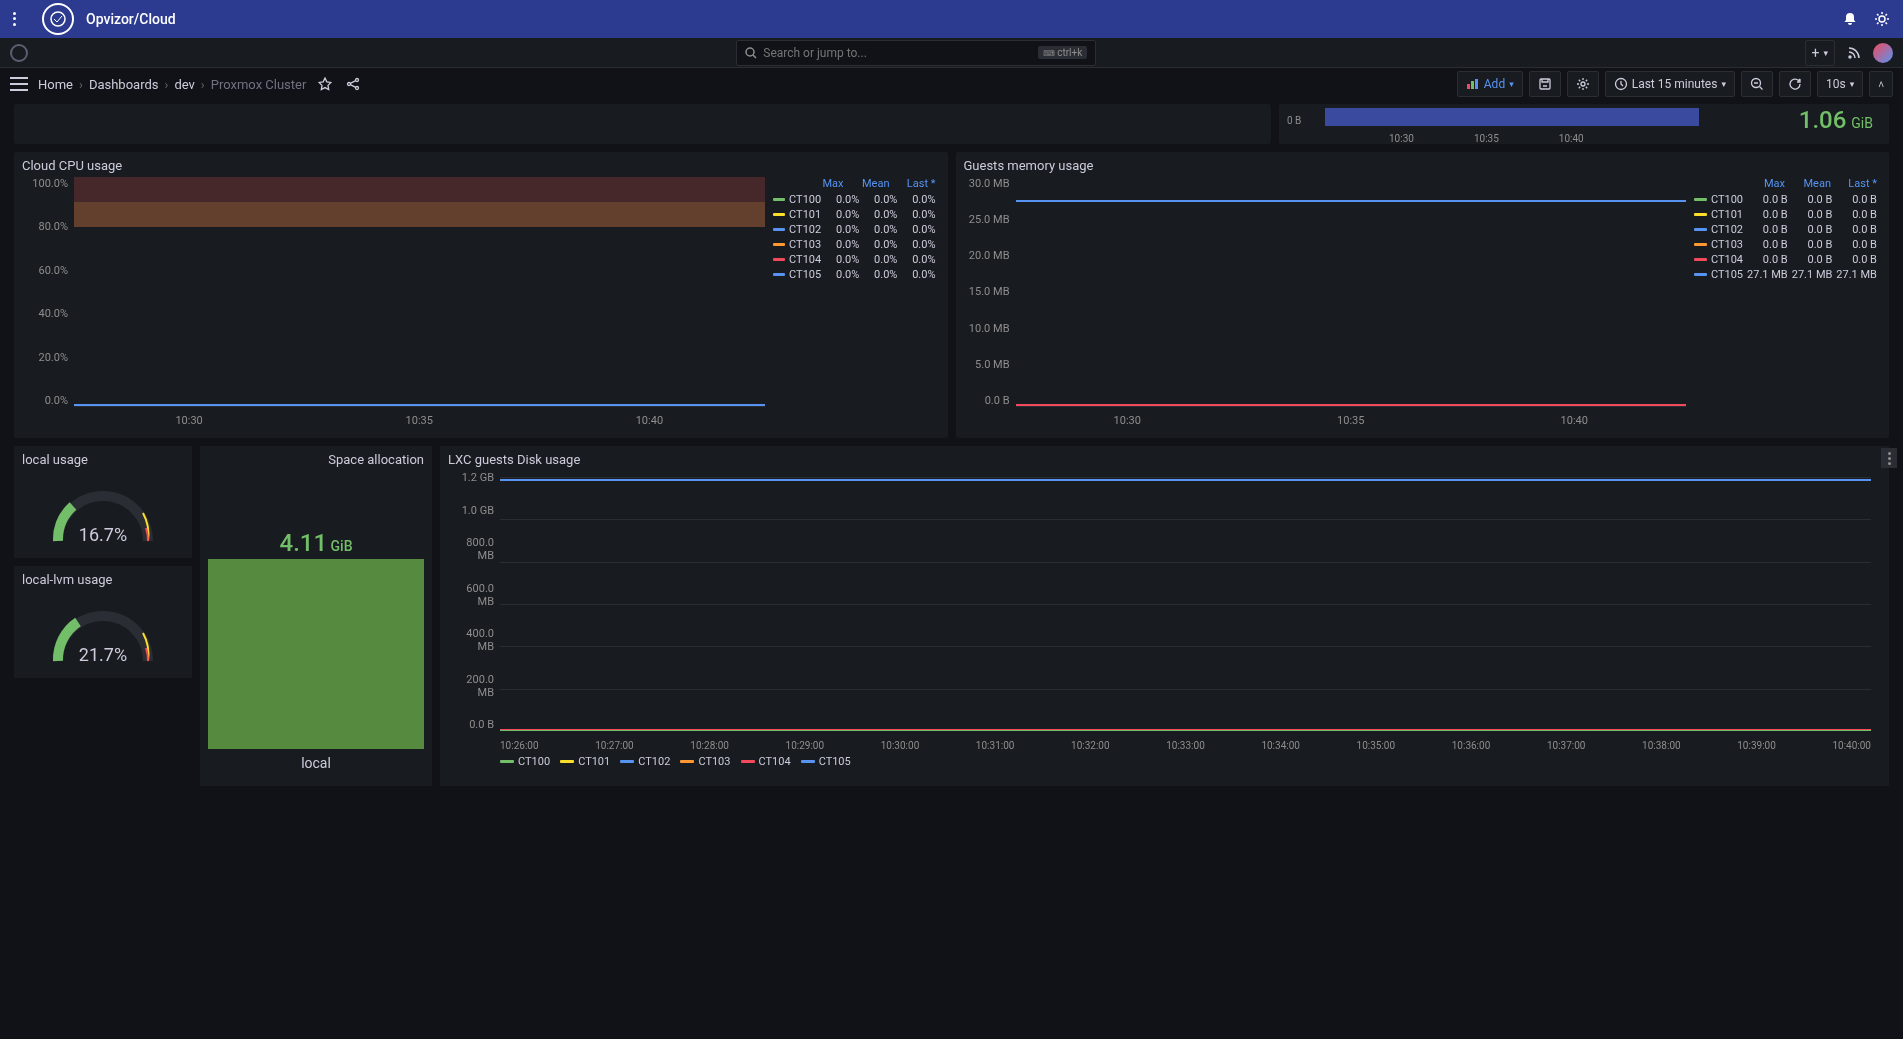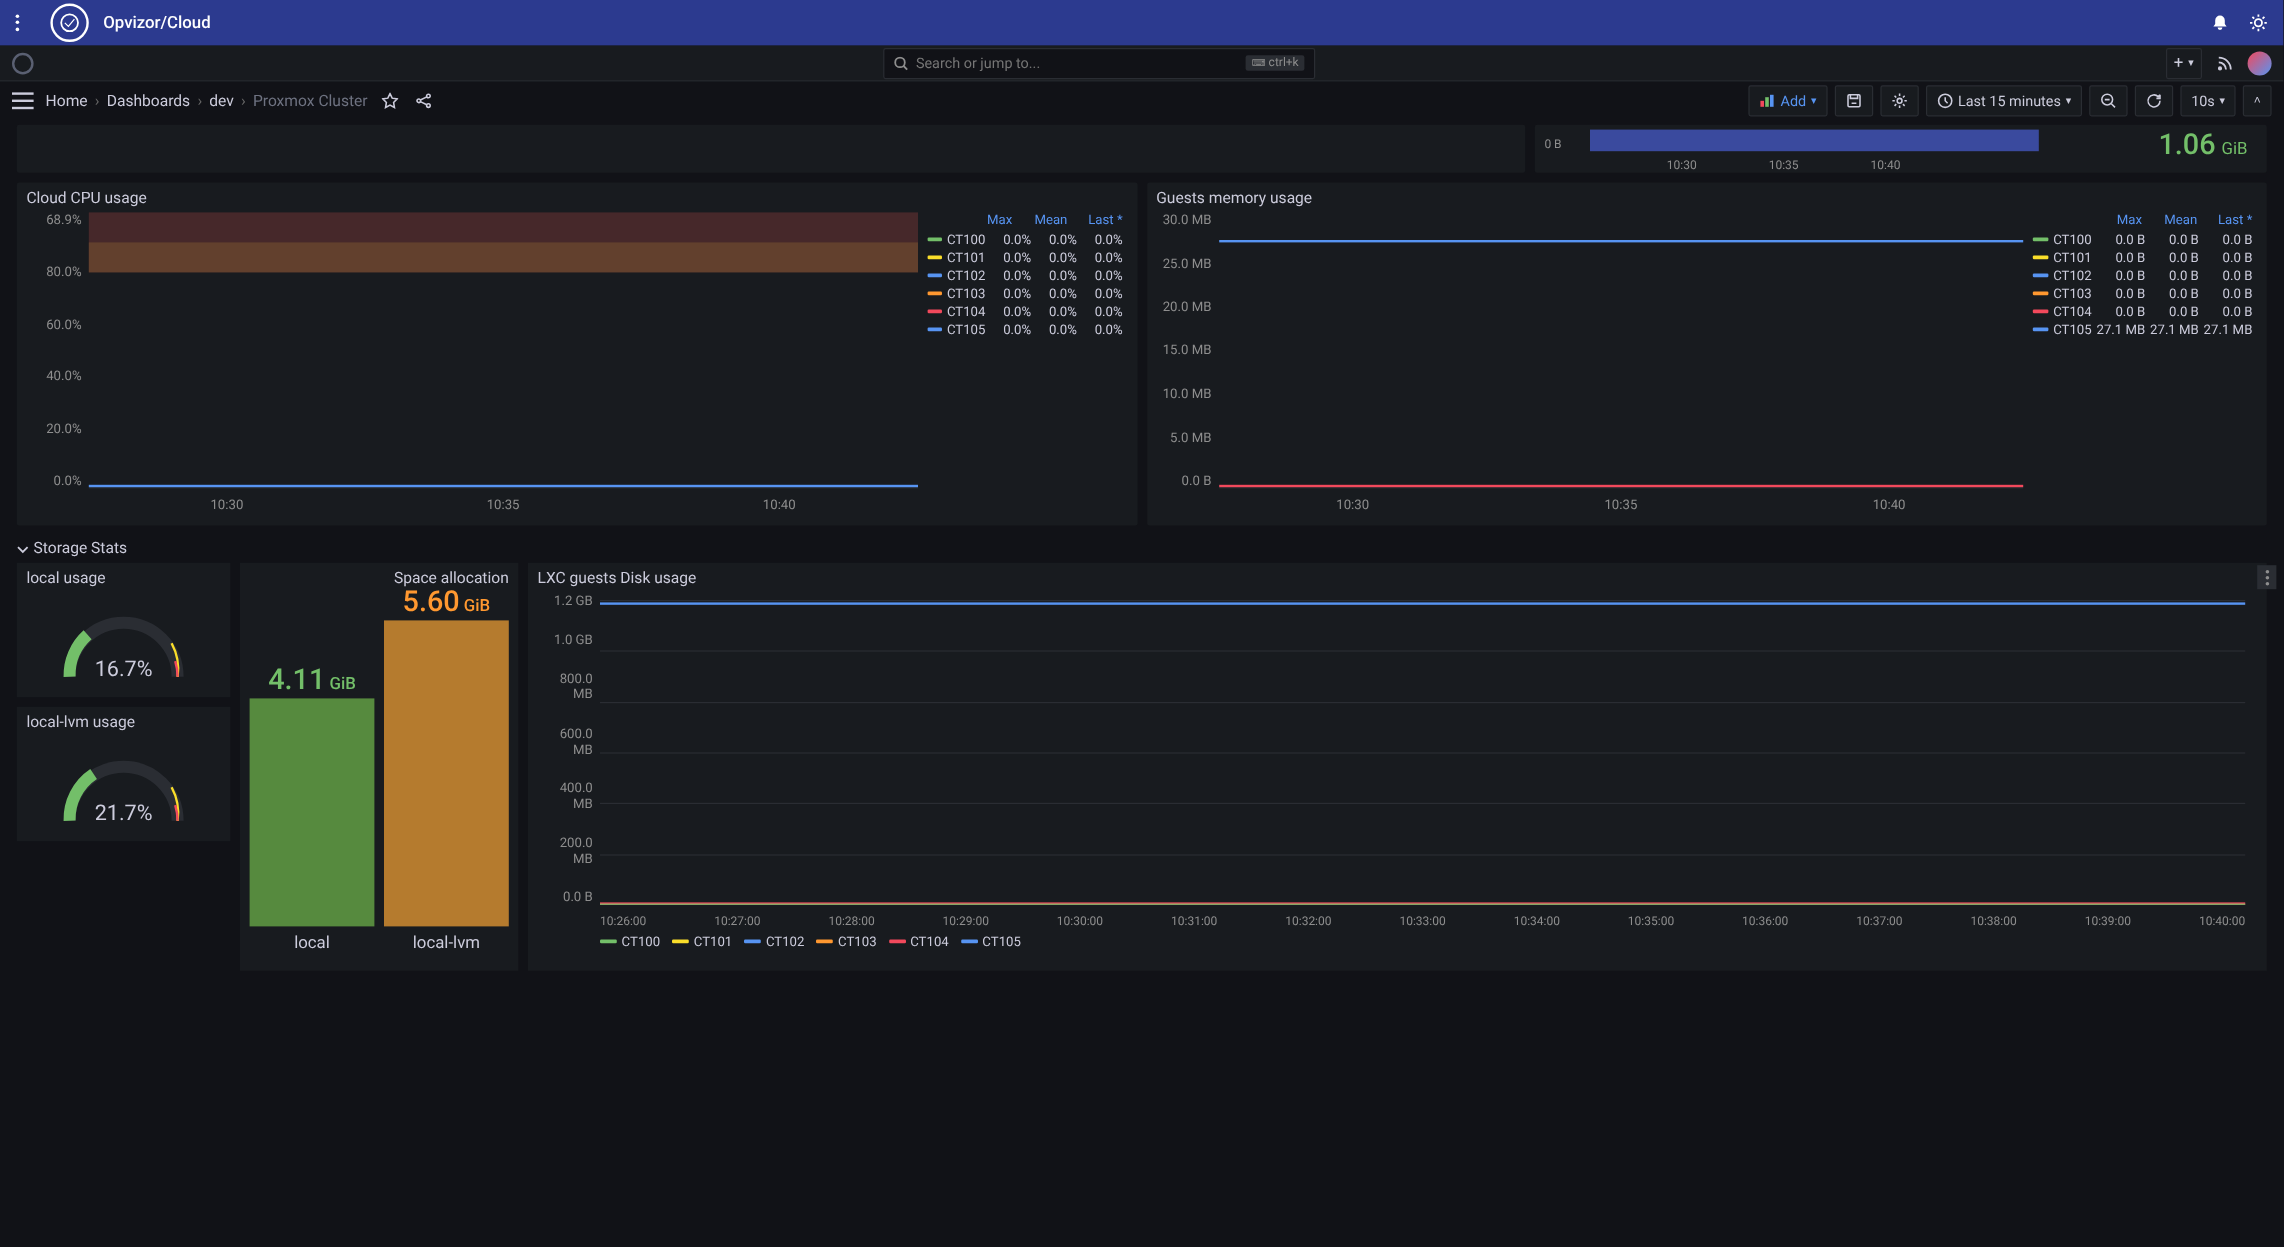--- a/index.html
+++ b/index.html
@@ -241,21 +241,21 @@
     </div>
   </div>
 </div>
 
 <div class="row">
   <div class="panel chart-panel">
     <div class="panel-title">Cloud CPU usage</div>
     <div class="chart-body">
       <div class="chart-area">
         <div class="y-axis" id="cpu-y">
-              <span>68.9%</span>
+              <span>100.0%</span>
               <span>80.0%</span>
               <span>60.0%</span>
               <span>40.0%</span>
               <span>20.0%</span>
               <span>0.0%</span>
             </div>
         <div class="plot">
           <div style="position:absolute;left:0;right:0;top:0;height:22%;background:rgba(140,60,60,0.4);"></div>
           <div style="position:absolute;left:0;right:0;top:11%;height:11%;background:rgba(140,100,50,0.4);"></div>
           <div style="position:absolute;left:0;right:0;bottom:0;height:2px;background:#5794f2;"></div>
@@ -390,26 +390,20 @@
                 <span class="legend-val" style="width:44px">27.1 MB</span>
                 <span class="legend-val" style="width:44px">27.1 MB</span>
                 <span class="legend-val" style="width:44px">27.1 MB</span>
               </div>
             </div>
       </div>
     </div>
   </div>
 </div>
 
-<div class="section-hdr">
-  <svg class="chevron" viewBox="0 0 10 10">
-        <path d="M1 3l4 4 4-4" stroke="#ccccdc" fill="none" stroke-width="1.5"></path>
-      </svg>
-  <span>Storage Stats</span>
-</div>
 
 <div class="storage-row">
   <div class="gauge-col">
     <div class="gauge-panel">
       <div class="panel-title">local usage</div>
       <div class="gauge-body">
         <svg class="gauge-svg" viewBox="0 0 120 70">
           <path d="M15 65 A 45 45 0 0 1 105 65" fill="none" stroke="#2a2d33" stroke-width="10"></path>
           <path d="M15 65 A 45 45 0 0 1 30 30" fill="none" stroke="#73bf69" stroke-width="10"></path>
           <path d="M100 37 A 45 45 0 0 1 105 65" fill="none" stroke="#fade2a" stroke-width="2"></path>
@@ -431,25 +425,20 @@
       </div>
     </div>
   </div>
   <div class="bar-panel">
     <div class="panel-title">Space allocation</div>
     <div class="bars-body" id="bars-body">
           <div class="bar-item">
             <div class="bar-val" style="color:#73bf69">4.11<span style="font-size:14px;"> GiB</span></div>
             <div class="bar-rect" style="height:190px;background:#568a3e;"></div>
             <div class="bar-label">local</div>
-          </div>
-          <div class="bar-item">
-            <div class="bar-val" style="color:#ff9830">5.60<span style="font-size:14px;"> GiB</span></div>
-            <div class="bar-rect" style="height:255px;background:#b57b2e;"></div>
-            <div class="bar-label">local-lvm</div>
           </div>
         </div>
   </div>
   <div class="lxc-panel">
     <div class="lxc-menu">
           <span></span>
           <span></span>
           <span></span>
         </div>
     <div class="panel-title">LXC guests Disk usage</div>

